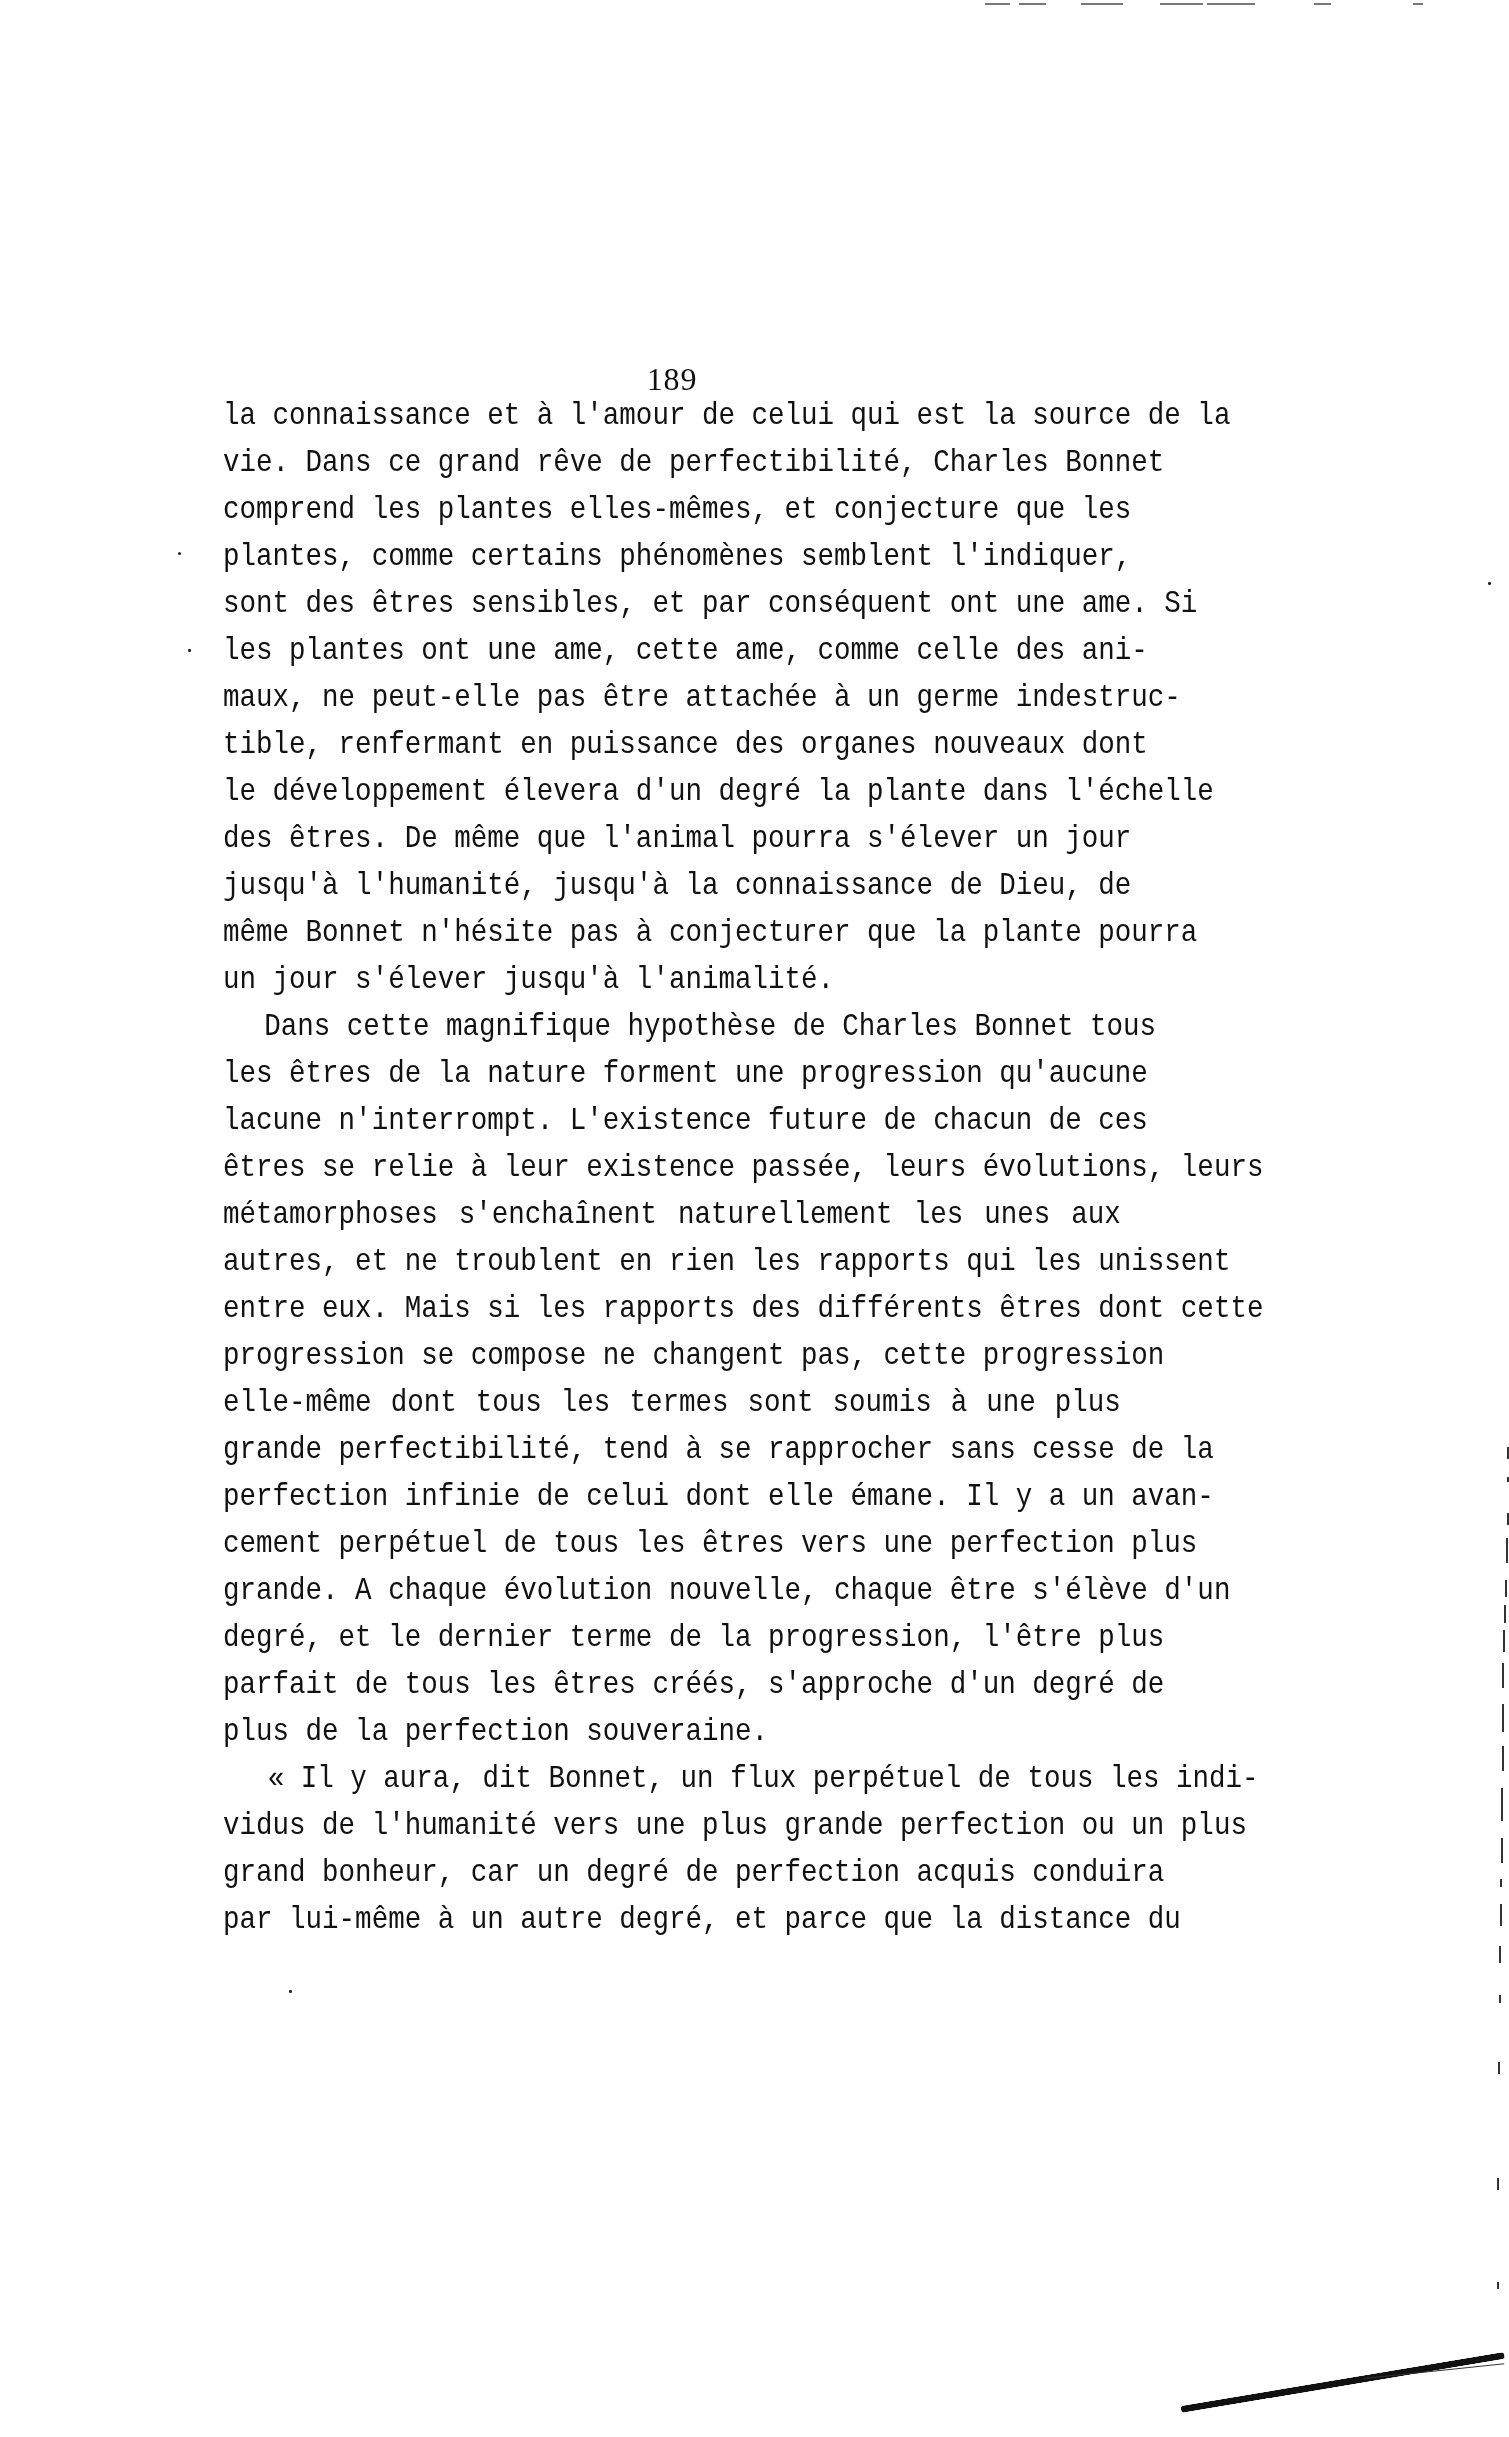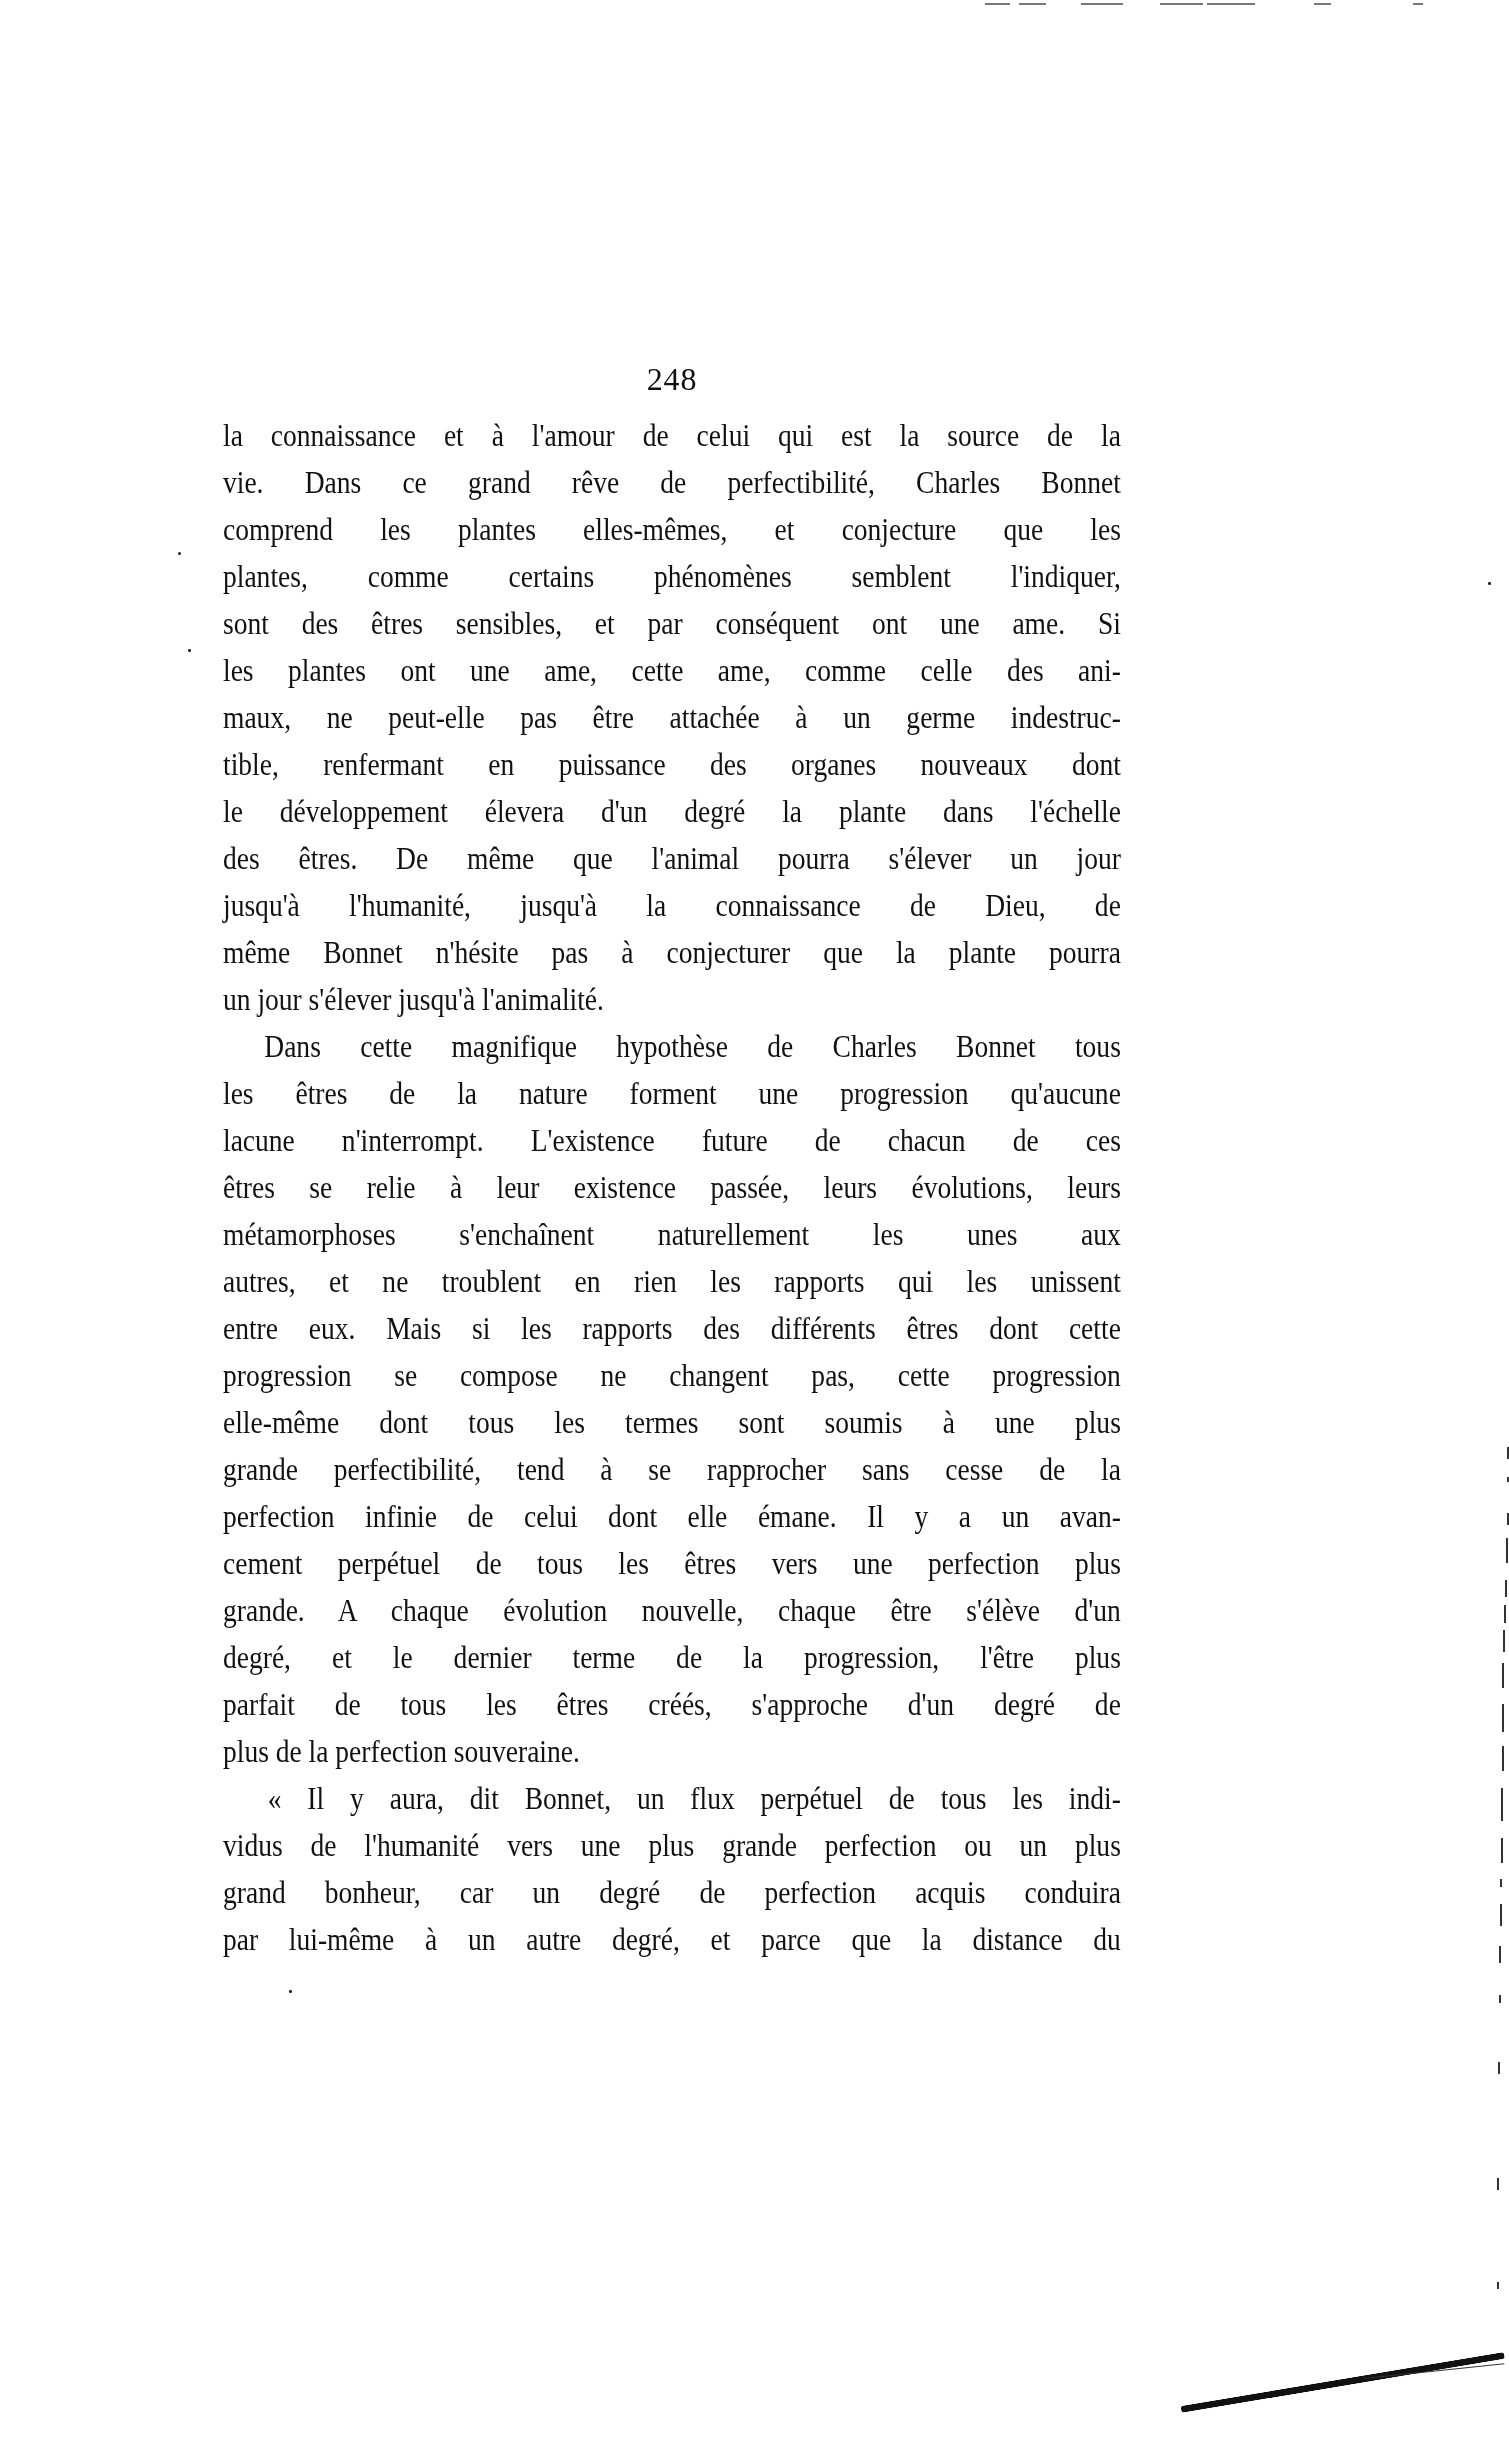--- a/index.html
+++ b/index.html
@@ -28,22 +28,23 @@
     width: 1344px;
     top: 363px;
     text-align: center;
     font-size: 32px;
     letter-spacing: 0.8px;
     line-height: 33px;
   }
   .text-block {
     position: absolute;
     left: 223px;
-    top: 412px;
+    top: 392px;
     width: 898px;
+    font-family: Liberation Mono, monospace;
   }
   .line {
     display: block;
     height: 47px;
     line-height: 47px;
     font-size: 32px;
     white-space: nowrap;
     text-align: justify;
     text-align-last: justify;
     transform: scaleX(0.86);
@@ -104,21 +105,21 @@
 <div class="page">
 
   <div class="top-dash" style="left:985px;top:3.3px;width:25px;"></div>
   <div class="top-dash" style="left:1019px;top:3.3px;width:27px;"></div>
   <div class="top-dash" style="left:1081px;top:3.3px;width:42px;"></div>
   <div class="top-dash" style="left:1160px;top:3.3px;width:43px;"></div>
   <div class="top-dash" style="left:1207px;top:3.3px;width:48px;"></div>
   <div class="top-dash" style="left:1314px;top:3.3px;width:16.6px;"></div>
   <div class="top-dash" style="left:1413px;top:3.3px;width:10px;"></div>
 
-  <div class="page-number">248</div>
+  <div class="page-number">189</div>
 
   <div class="text-block">
 
     <span class="line">la connaissance et à l'amour de celui qui est la source de la</span>
     <span class="line">vie. Dans ce grand rêve de perfectibilité, Charles Bonnet</span>
     <span class="line">comprend les plantes elles-mêmes, et conjecture que les</span>
     <span class="line">plantes, comme certains phénomènes semblent l'indiquer,</span>
     <span class="line">sont des êtres sensibles, et par conséquent ont une ame. Si</span>
     <span class="line">les plantes ont une ame, cette ame, comme celle des ani-</span>
     <span class="line">maux, ne peut-elle pas être attachée à un germe indestruc-</span>

